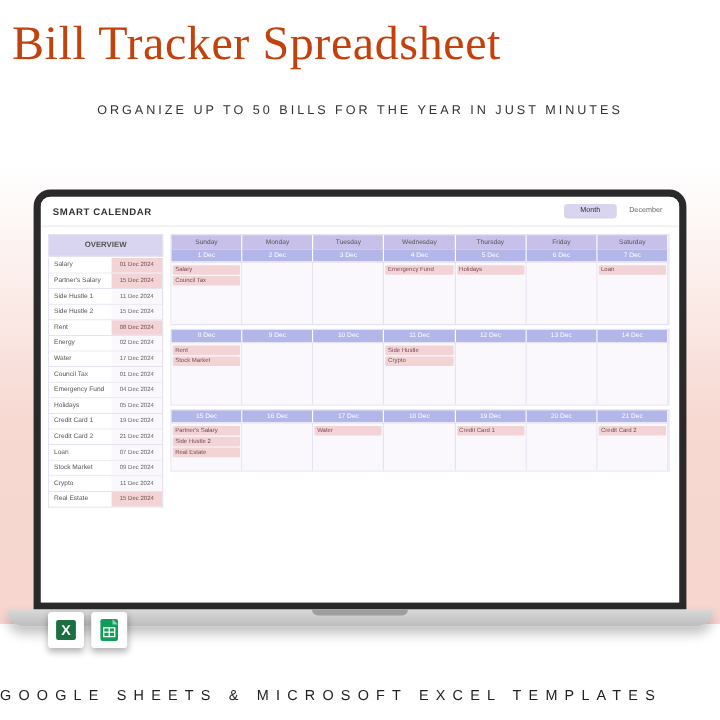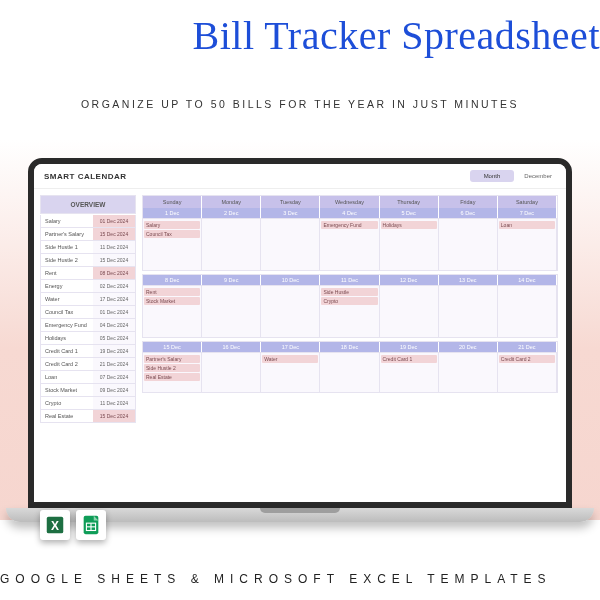--- a/index.html
+++ b/index.html
@@ -16,27 +16,27 @@
   body{margin:0;width:600px;height:600px;overflow:hidden;position:relative;background:#fff}
 
   
   .bg{
     position:absolute;left:0;right:0;top:140px;height:380px;
     background:linear-gradient(180deg,#ffffff 0%,#f7d9d2 55%,#f6d6cf 100%);
     z-index:0;
   }
 
   .title{
-    position:absolute;top:12px;left:0;right:0;text-align:right;
+    position:absolute;top:12px;left:0;right:0;text-align:left;
     font-family:Georgia,"Times New Roman",serif;
-    font-size:40px;letter-spacing:0.5px;color:#1d4ed8;z-index:2;
+    font-size:40px;letter-spacing:0.5px;color:#c2410c;z-index:2;padding-left:10px;
   }
   .subtitle{
     position:absolute;top:86px;left:0;right:0;text-align:center;
-    font-size:10.5px;letter-spacing:2.5px;color:#333;z-index:2;margin-top:12px;
+    font-size:10.5px;letter-spacing:2.5px;color:#333;z-index:2;
   }
   .footer{
     position:absolute;bottom:14px;left:0;right:0;
     font-size:12px;letter-spacing:6px;color:#222;z-index:2;
   }
 
   
   .laptop{
     position:absolute;left:28px;right:28px;top:158px;height:350px;z-index:1;
   }

